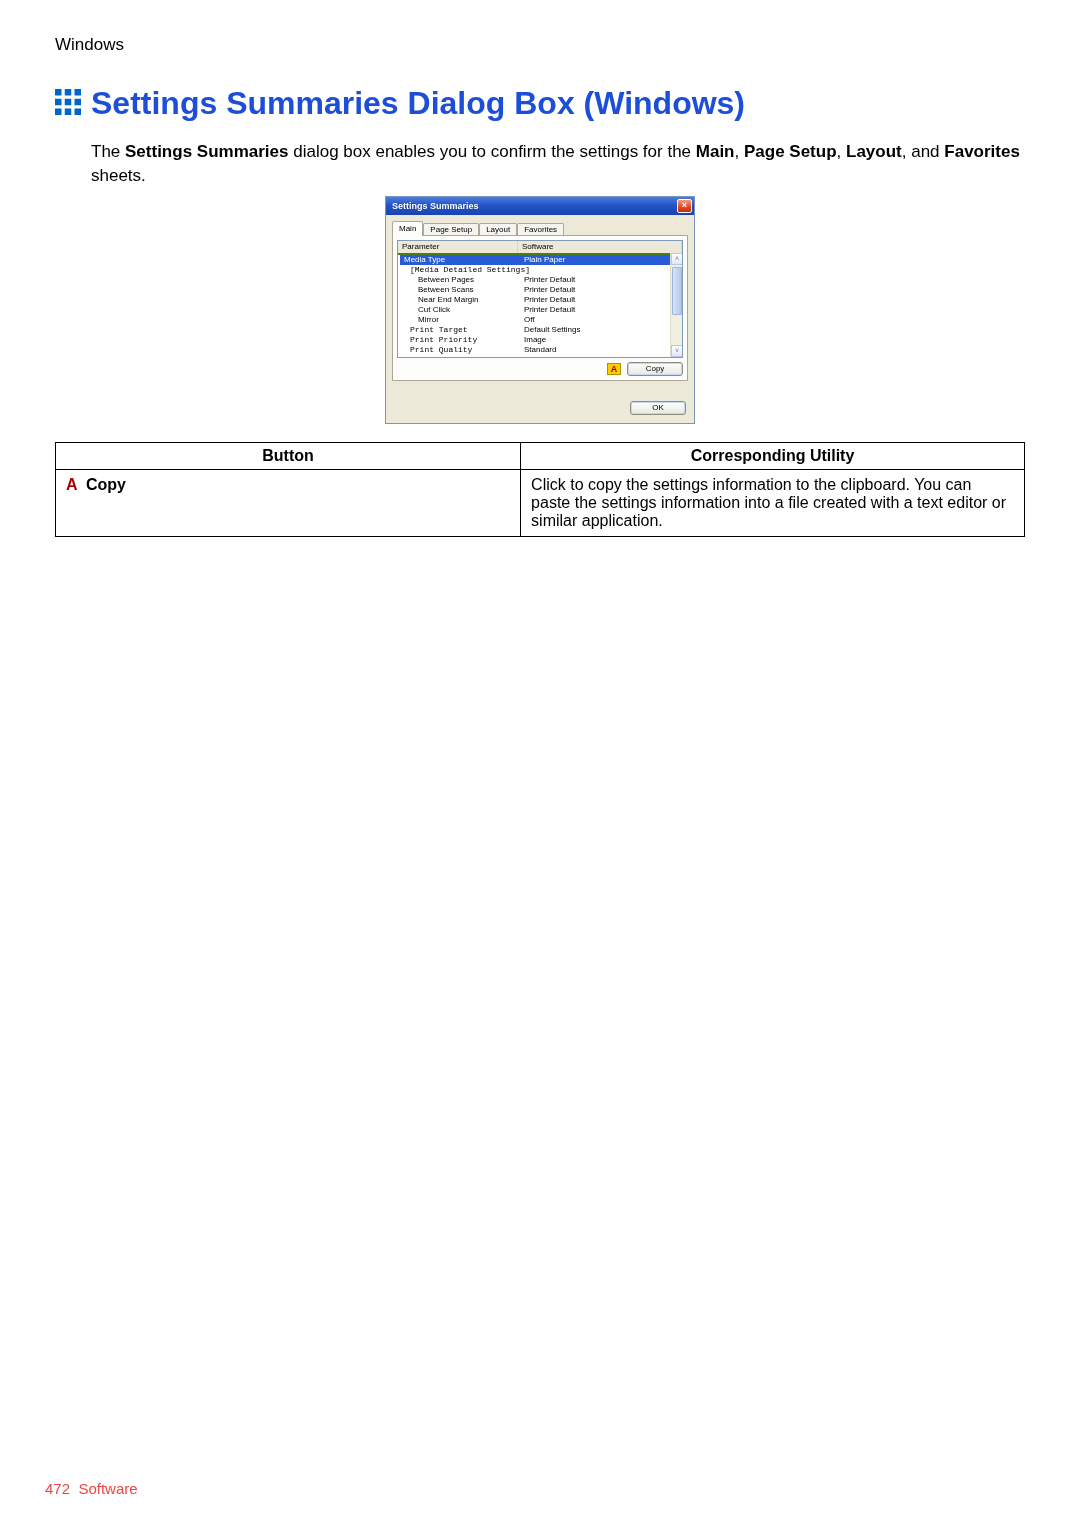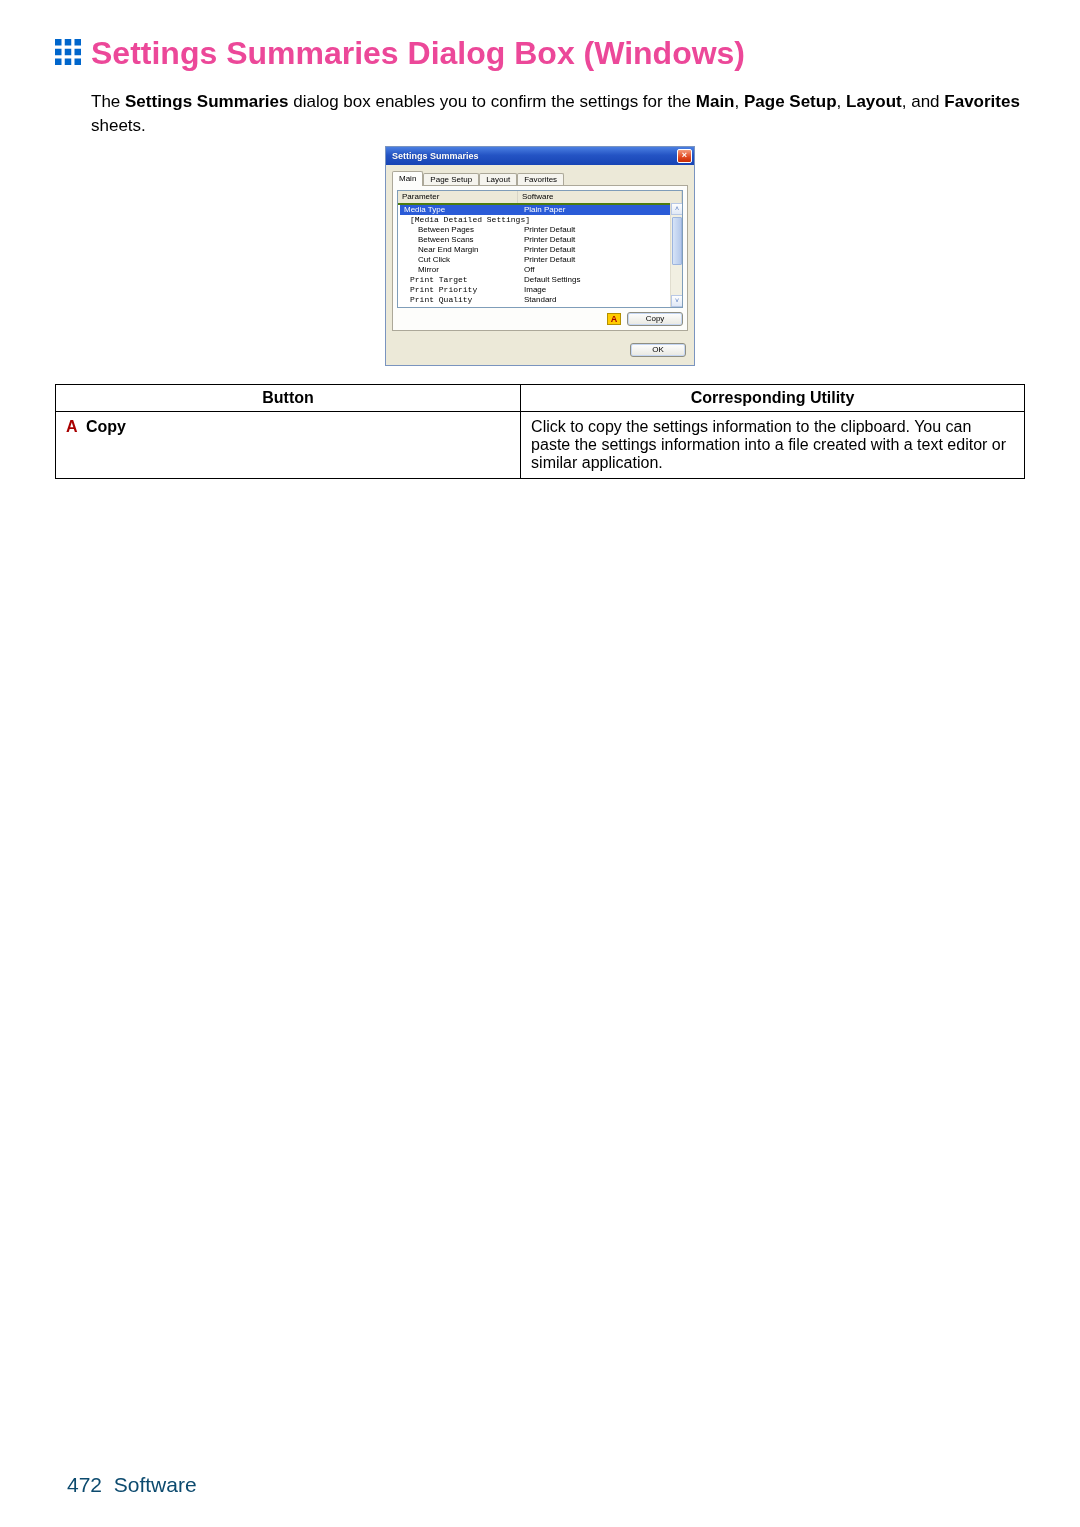--- a/index.html
+++ b/index.html
@@ -28,21 +28,21 @@
     align-items: center;
     margin-bottom: 18px;
   }
   .title-icon {
     display: inline-block;
     margin-right: 10px;
   }
   .title-text {
     font-size: 32px;
     font-weight: bold;
-    color: #ec4899;
+    color: #1d4ed8;
   }
   .intro {
     font-size: 17px;
     line-height: 1.4;
     margin-left: 36px;
     margin-bottom: 8px;
   }
   .intro .b { font-weight: bold; }
 
   
@@ -174,21 +174,21 @@
     position: absolute; left: 1px; width: 10px;
     top: 14px; height: 48px;
     background: linear-gradient(to right, #d6e3f7, #b4c8ea);
     border: 1px solid #9db5df;
     border-radius: 1px;
   }
   .dialog-buttons {
     display: flex;
     justify-content: flex-end;
     gap: 4px;
-    margin-top: 12px;
+    margin-top: 20px;
     padding-right: 2px;
     align-items: flex-end;
   }
   .callout-row {
     display: flex;
     justify-content: flex-end;
     gap: 6px;
     align-items: center;
     margin-top: 4px;
   }
@@ -235,30 +235,31 @@
   .ref-label {
     color: #a80000;
     font-weight: bold;
     margin-right: 4px;
   }
   .row-label { font-weight: bold; }
 
   
   .footer {
     position: absolute;
-    left: 67px;
+    left: 45px;
     bottom: 30px;
-    font-size: 21px;
-    color: #0c4a6e;
+    font-size: 15px;
+    color: #ef4444;
   }
 </style>
 </head>
 <body>
 <div class="page">
 
+<div class="page-header">Windows</div>
 
 <div class="title-row">
   <span class="title-icon">
     <svg width="26" height="26" viewBox="0 0 24 24">
       <g fill="#0066cc">
         <rect x="0" y="0" width="6" height="6"></rect>
             <rect x="9" y="0" width="6" height="6"></rect>
             <rect x="18" y="0" width="6" height="6"></rect>
         <rect x="0" y="9" width="6" height="6"></rect>
             <rect x="9" y="9" width="6" height="6"></rect>

